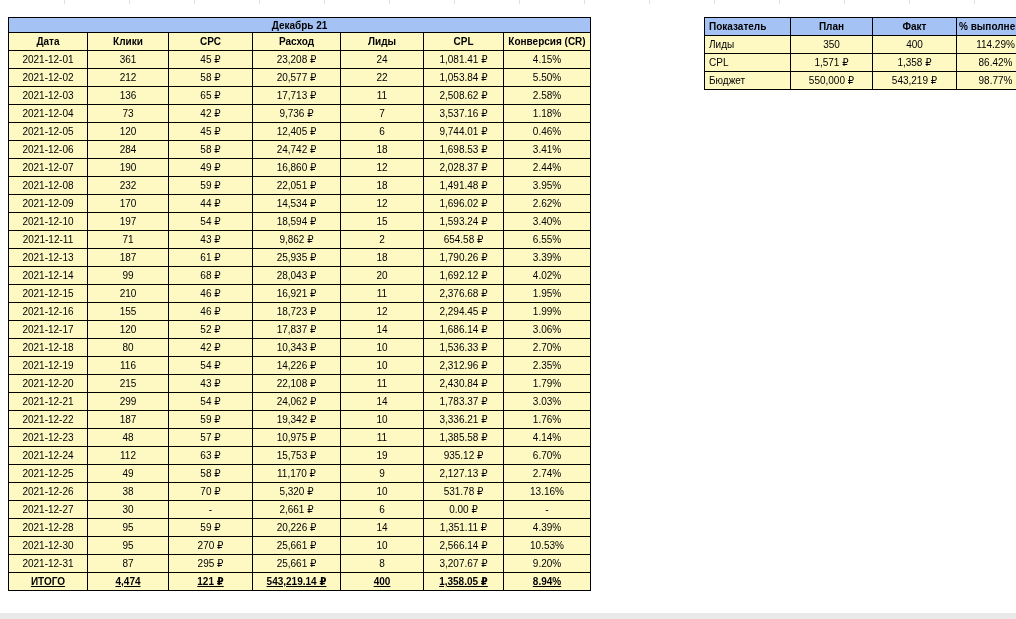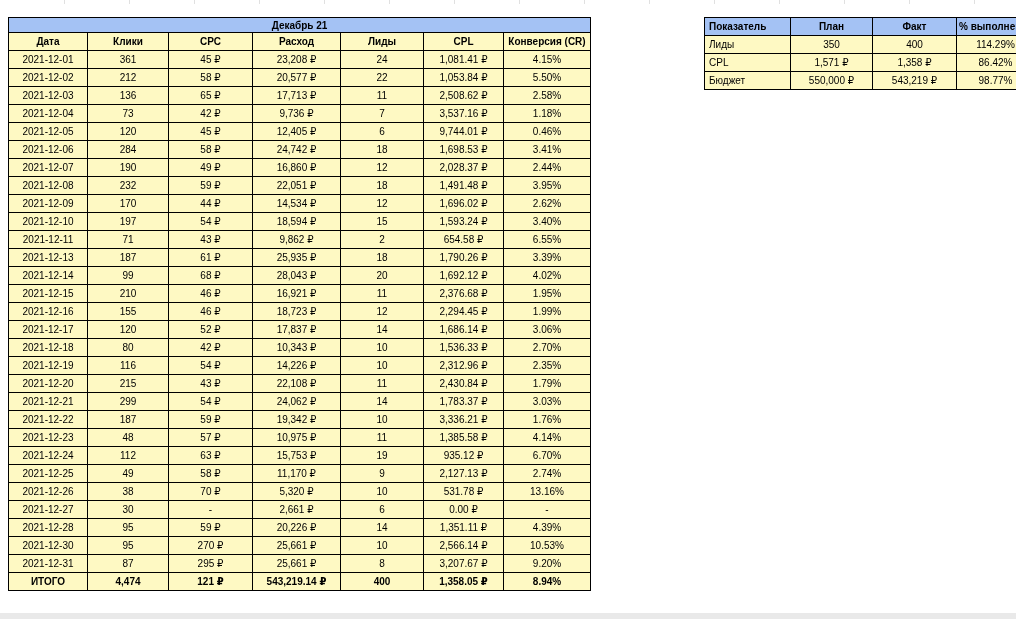--- a/index.html
+++ b/index.html
@@ -32,21 +32,21 @@
     overflow: hidden;
     white-space: nowrap;
   }
   .title-cell {
     background: var(--header-bg, #a4c2f4);
     font-weight: bold;
     height: 14px;
   }
   thead th { font-weight: bold; }
   .kpi thead th { background: var(--header-bg, #a4c2f4); }
-  tfoot td { font-weight: bold; }
+  tfoot td { font-weight: bold; text-decoration: underline; }
   .daily { left: 8px; top: 4px; width: 582px; }
   .kpi   { left: 704px; top: 4px; width: 330px; }
   .al { text-align: left; padding-left: 4px; }
 </style>
 </head>
 <body>
 
 <div class="grid-ticks"></div>
 <div class="bottom-strip"></div>
 

